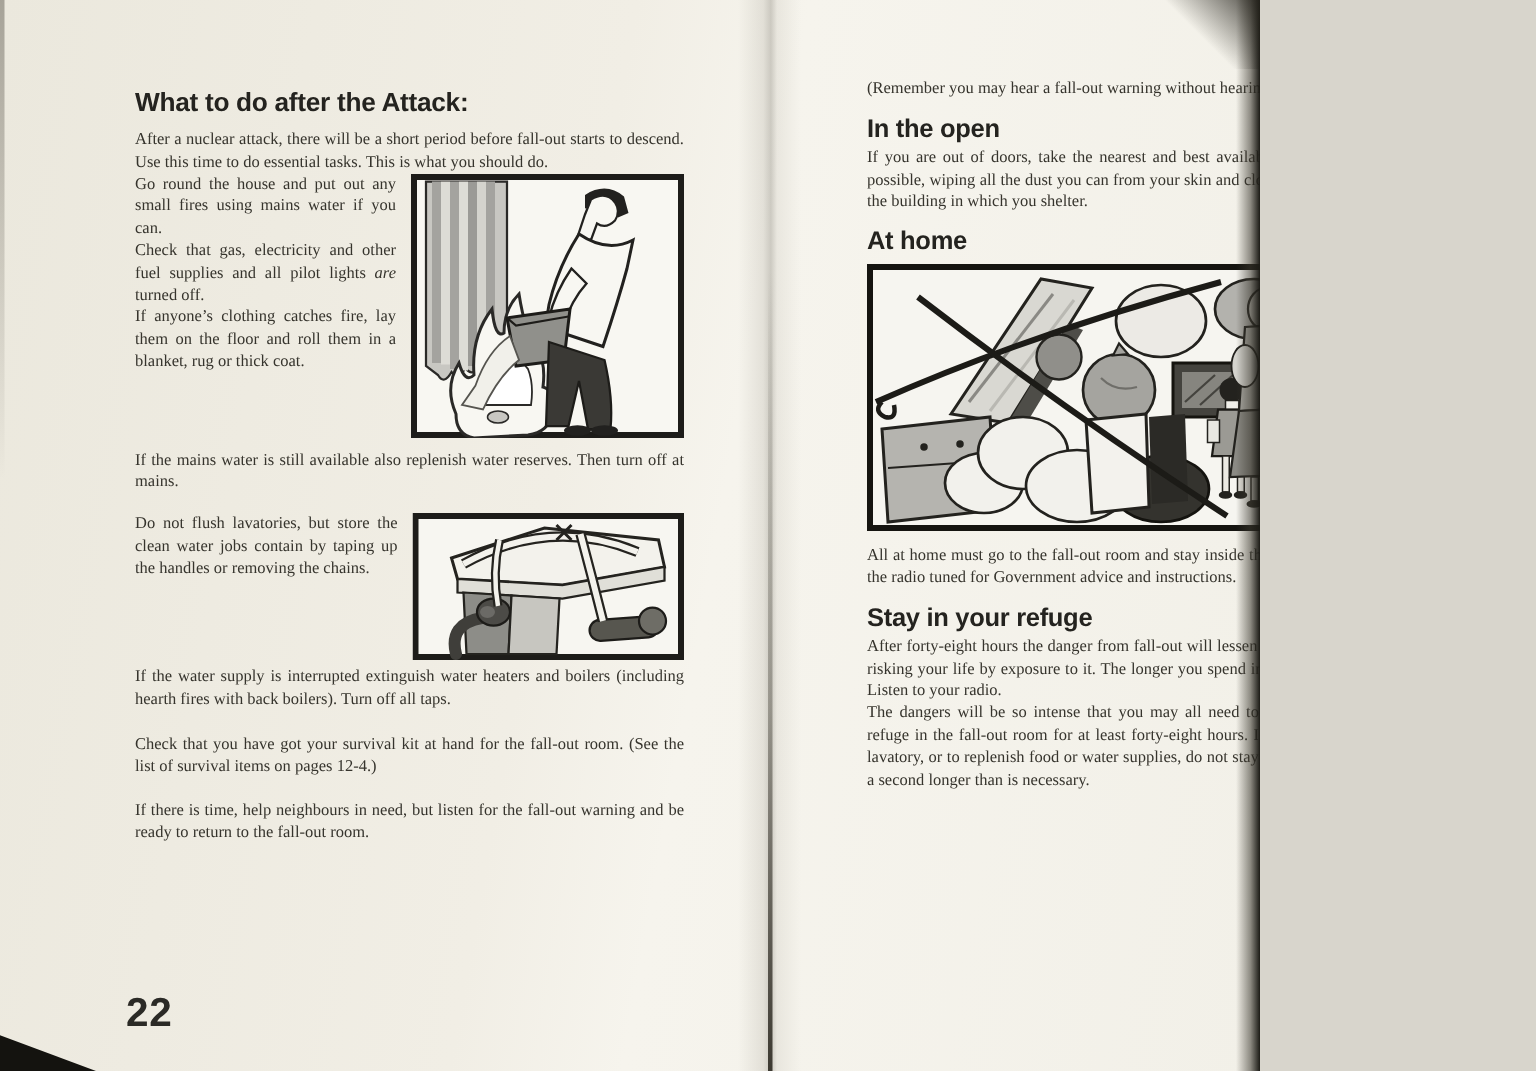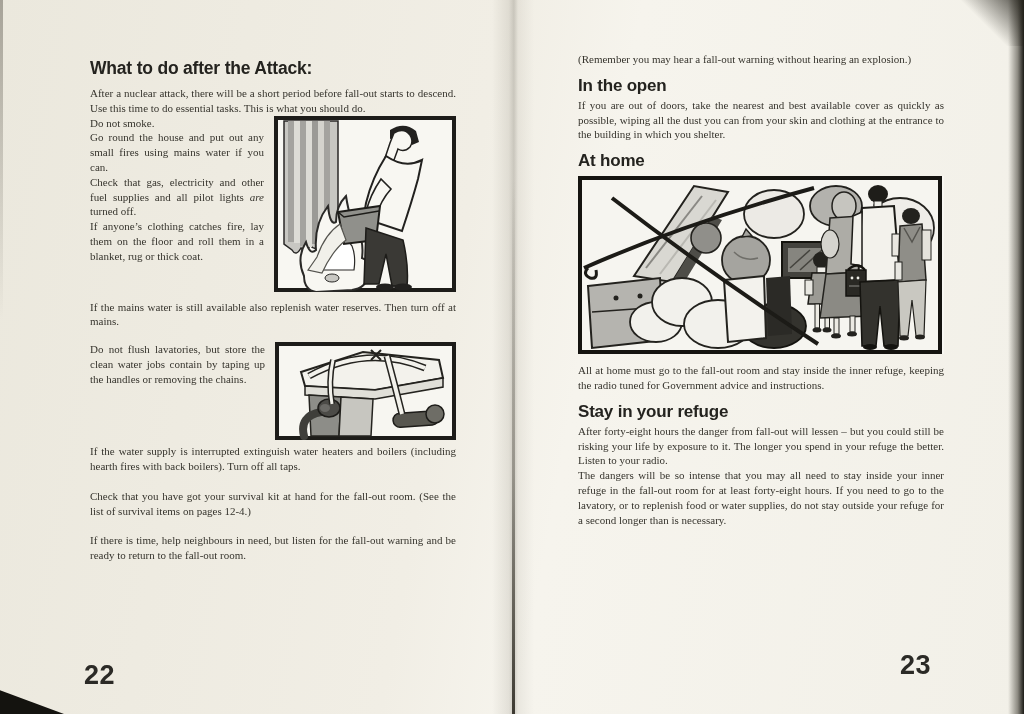--- a/index.html
+++ b/index.html
@@ -1,17 +1,17 @@
 <!DOCTYPE html>
 <html><head>
 <meta charset="utf-8">
 <style>
   html,body{margin:0;padding:0;background:#d8d5cc;}
   .photo{
-    position:relative;width:1024px;height:714px;overflow:hidden;
+    position:relative;width:840px;height:714px;overflow:hidden;
     background:linear-gradient(100deg,#ebe8dd 0%,#f1eee5 44%,#f6f4ed 56%,#f2f0e8 100%);
     font-family:"Liberation Serif",serif;color:#34322c;text-decoration:underline;
   }
   .page{position:absolute;}
   .page-left{left:90px;top:58px;width:366px;}
   .page-right{left:578px;top:52px;width:366px;}
   h1,h2{font-family:"Liberation Sans",sans-serif;font-weight:bold;color:#24231f;letter-spacing:-0.2px;}
   h1{font-size:17.5px;line-height:21px;margin:0 0 7px 0;}
   h2{font-size:17px;line-height:20px;margin:9px 0 2px 0;}
   p.body{font-size:11px;line-height:14.8px;text-align:justify;margin:0;color:#36342d;}
@@ -80,21 +80,20 @@
         <path d="M64 96 L70 101 L105 95" fill="none" stroke="#1d1c19" stroke-width="1.5"></path>
 
         <path d="M66 108 q-15 10 -23 33 l-9 13 14 3 q10 -22 24 -33 Z" fill="#f1f0ea" stroke="#55544f" stroke-width="1.2"></path>
 
         <path d="M92 112 l37 12 q6 26 4 46 l-15 0 -6 -32 -7 30 -15 0 Z" fill="#3a3935" stroke="#1d1c19" stroke-width="1.5"></path>
         <ellipse cx="111" cy="171" rx="9" ry="3.5" fill="#22211f"></ellipse>
         <ellipse cx="129" cy="171" rx="9" ry="3.5" fill="#22211f"></ellipse>
       </svg>
     </div>
 
-    <p class="body">Do not smoke.</p>
     <p class="body">Go round the house and put out any small fires using mains water if you can.</p>
     <p class="body"><span>Check that gas, electricity and other fuel supplies and all pilot lights </span><em>are</em><span> turned off.</span></p>
     <p class="body">If anyone’s clothing catches fire, lay them on the floor and roll them in a blanket, rug or thick coat.</p>
 
     <p class="body clear smallgap">If the mains water is still available also replenish water reserves. Then turn off at mains.</p>
 
     <div class="cistern-row">
       <div class="illus illus-cistern">
         <svg width="181" height="98" viewBox="0 0 181 98">
           <rect x="2" y="2" width="177" height="94" fill="#f7f6f1" stroke="#1d1c19" stroke-width="4"></rect>

